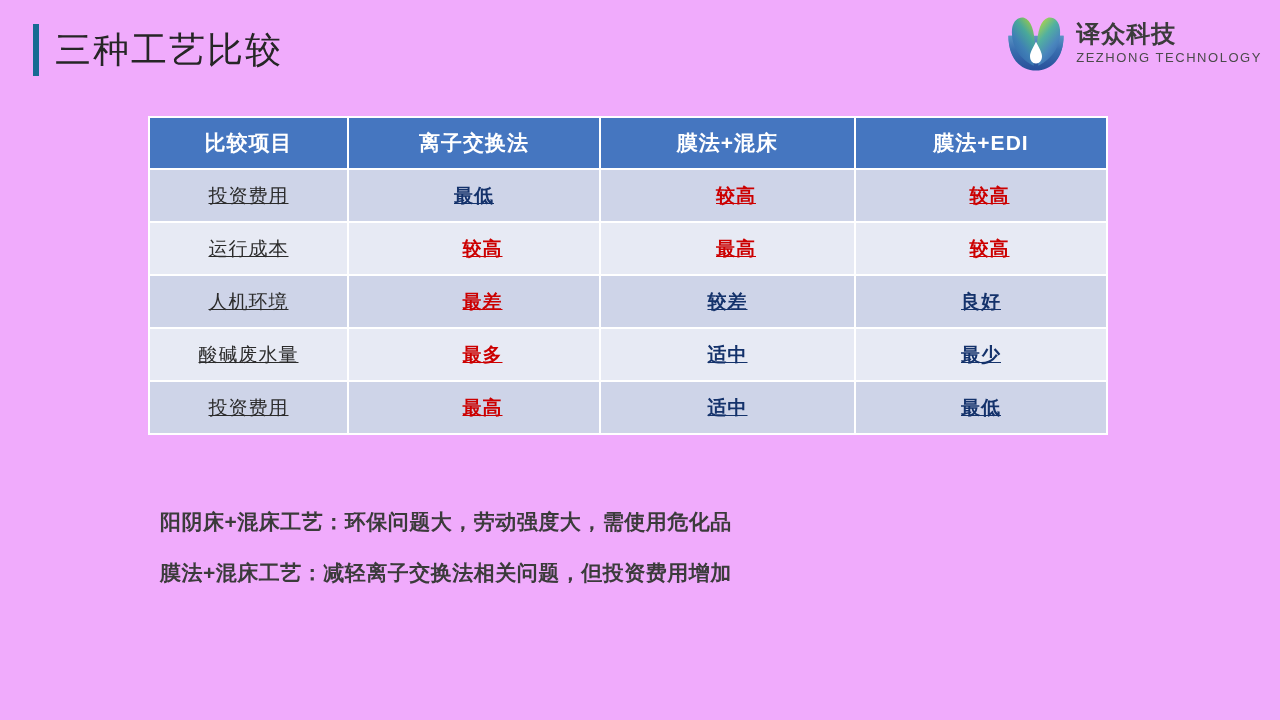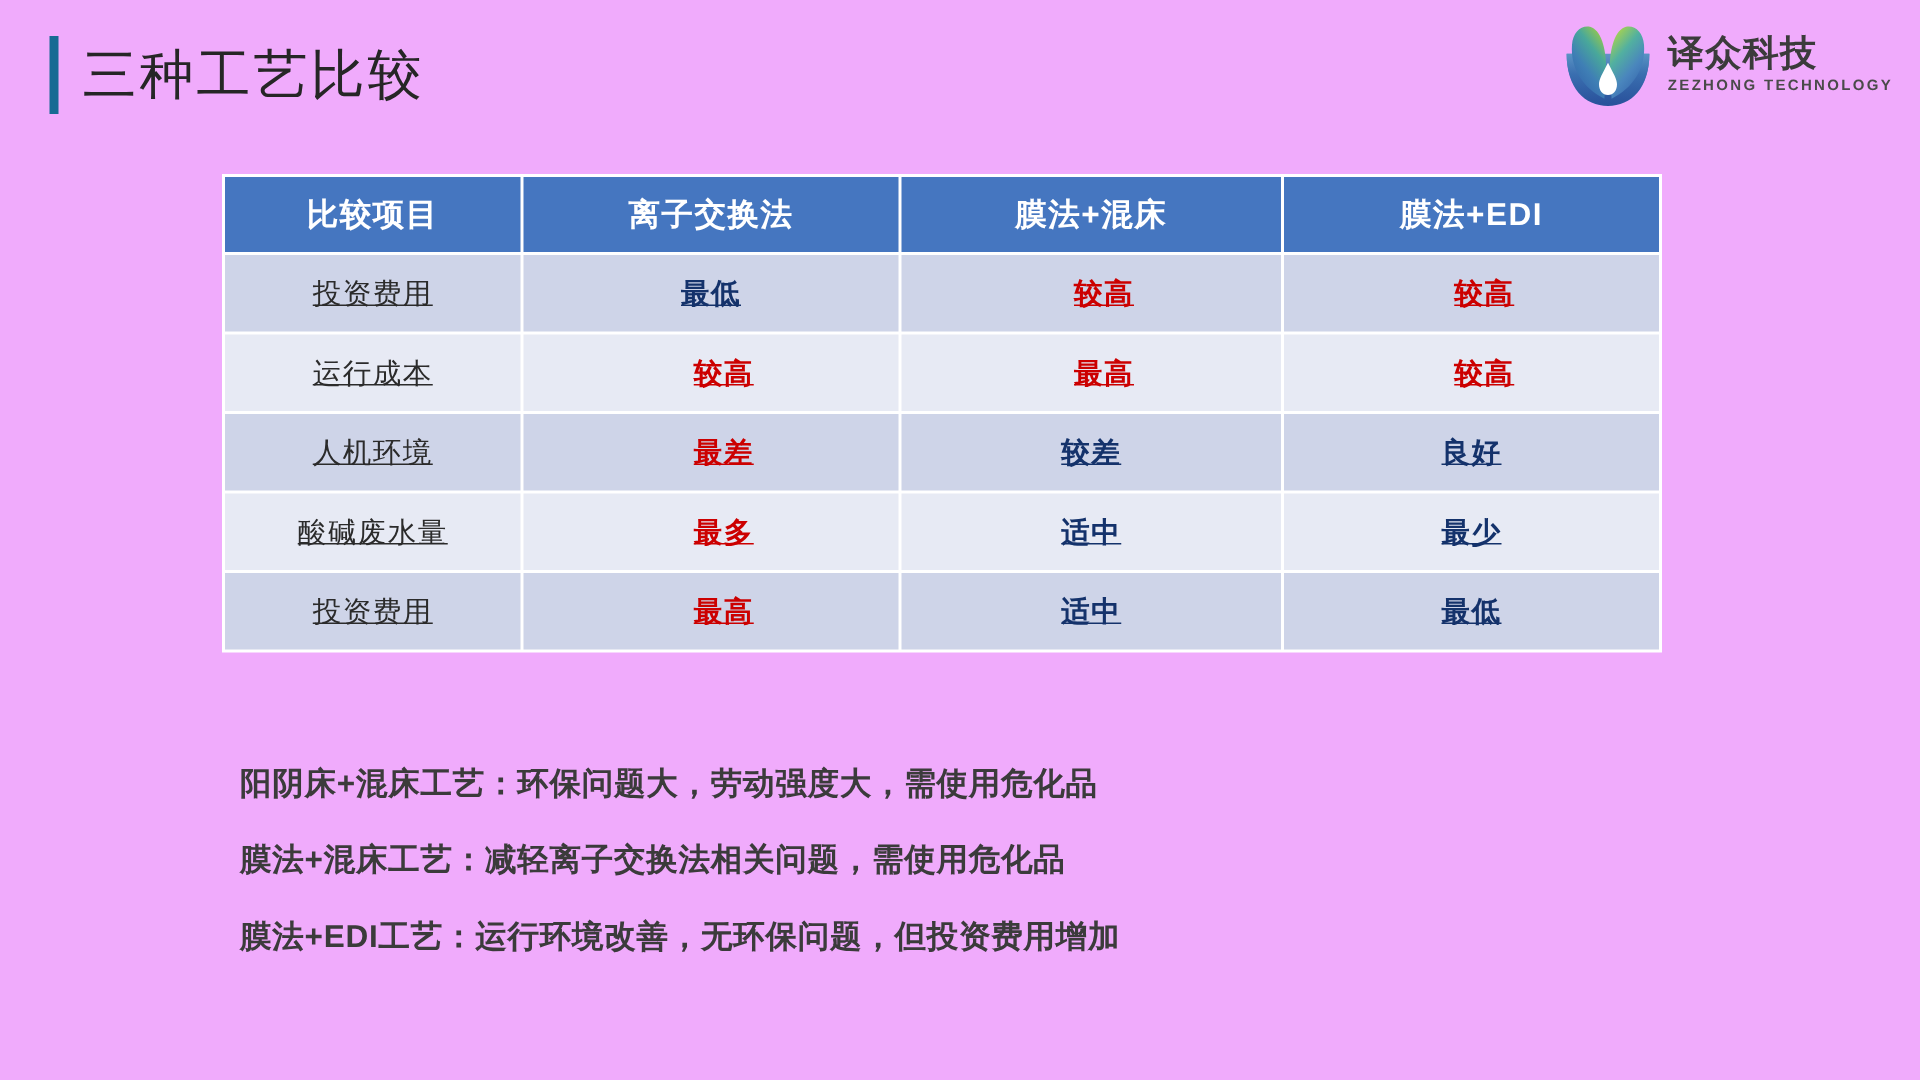--- a/index.html
+++ b/index.html
@@ -60,22 +60,22 @@
     justify-content: center;
     line-height: 1;
   }
   .logo-cn {
     font-size: 24px;
     font-weight: bold;
     color: #3b3b3b;
     letter-spacing: 1px;
   }
   .logo-en {
-    font-size: 10px;
-    font-weight: bold;
+    font-size: 13px;
+    font-weight: normal;
     color: #4a4a4a;
     letter-spacing: 1.55px;
     margin-top: 5px;
   }
 
   
   .table {
     position: absolute;
     left: 148px;
     top: 116px;
@@ -235,17 +235,16 @@
           <td class="cell-label">投资费用</td>
           <td class="cell-val v-red">最高</td>
           <td class="cell-val v-blue">适中</td>
           <td class="cell-val v-blue">最低</td>
         </tr>
       </tbody>
   </table>
 
   <div class="notes" id="notes">
       <div class="note-line">阳阴床+混床工艺：环保问题大，劳动强度大，需使用危化品</div>
-      <div class="note-line">膜法+混床工艺：减轻离子交换法相关问题，需使用危化品</div>
-      <div class="note-line">膜法+EDI工艺：运行环境改善，无环保问题，但投资费用增加</div>
+      <div class="note-line">膜法+混床工艺：减轻离子交换法相关问题，但投资费用增加</div>
     </div>
 
 </div>
 
 </body></html>

